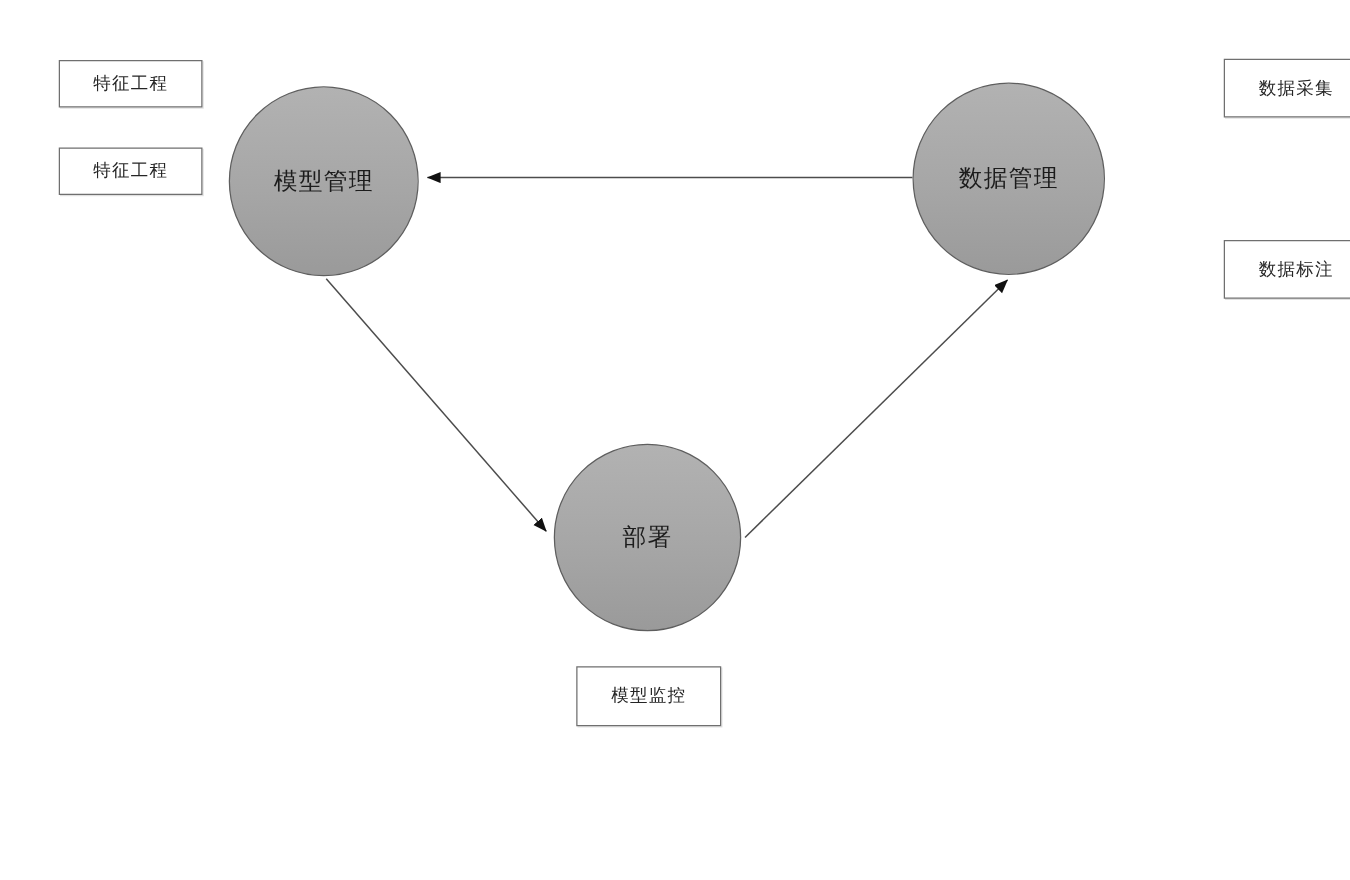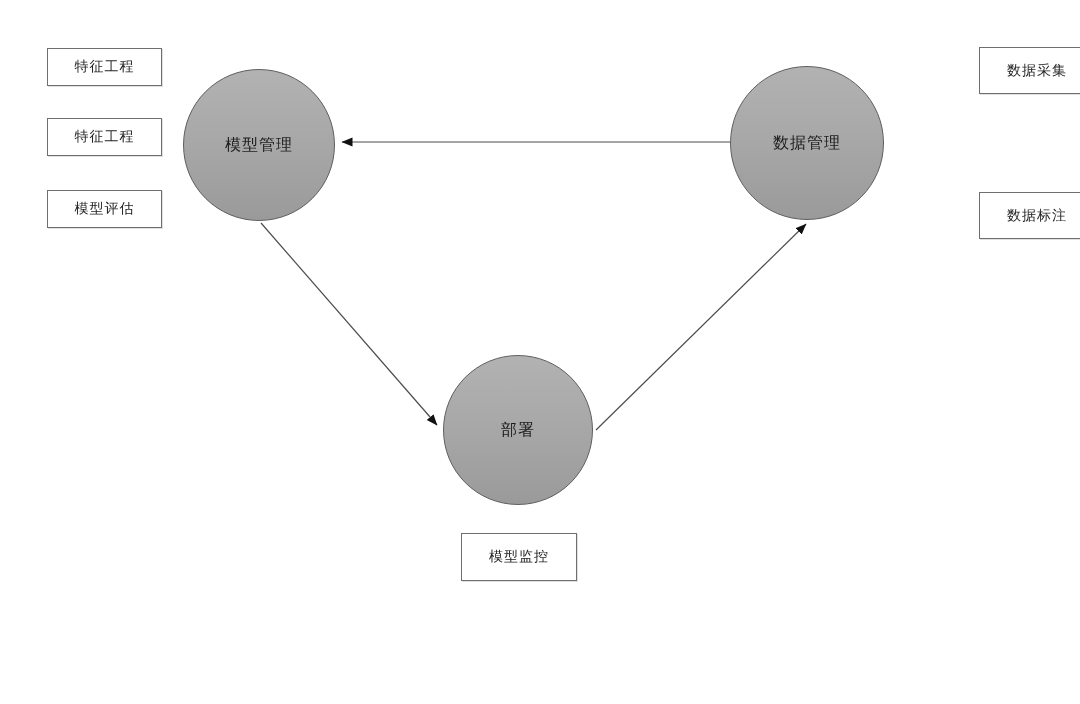--- a/index.html
+++ b/index.html
@@ -24,21 +24,21 @@
     z-index: 1;
   }
   .node-circle {
     position: absolute;
     border-radius: 50%;
     background: linear-gradient(to bottom, #b2b2b2 0%, #a6a6a6 55%, #9a9a9a 100%);
     border: 1px solid #5e5e5e;
     display: flex;
     align-items: center;
     justify-content: center;
-    font-size: 16px;
+    font-size: 19px;
     color: #1c1c1c;
     letter-spacing: 1px;
     z-index: 2;
     box-sizing: border-box;
   }
   .node-model    { left: 183px; top:  69px; width: 152px; height: 152px; }
   .node-data     { left: 730px; top:  66px; width: 154px; height: 154px; text-align: center; }
   .node-deploy   { left: 443px; top: 355px; width: 150px; height: 150px; text-align: right; }
 
   .label-box {
@@ -94,23 +94,20 @@
   <div class="node-circle node-deploy">
     <span>部署</span>
   </div>
 
   <div class="label-box box-l box-l1">
     <span>特征工程</span>
   </div>
   <div class="label-box box-l box-l2">
     <span>特征工程</span>
   </div>
-  <div class="label-box box-l box-l3">
-    <span>模型评估</span>
-  </div>
 
   <div class="label-box box-r box-r1">
     <span>数据采集</span>
   </div>
   <div class="label-box box-r box-r3">
     <span>数据标注</span>
   </div>
 
   <div class="label-box box-b box-b1">
     <span>模型监控</span>

